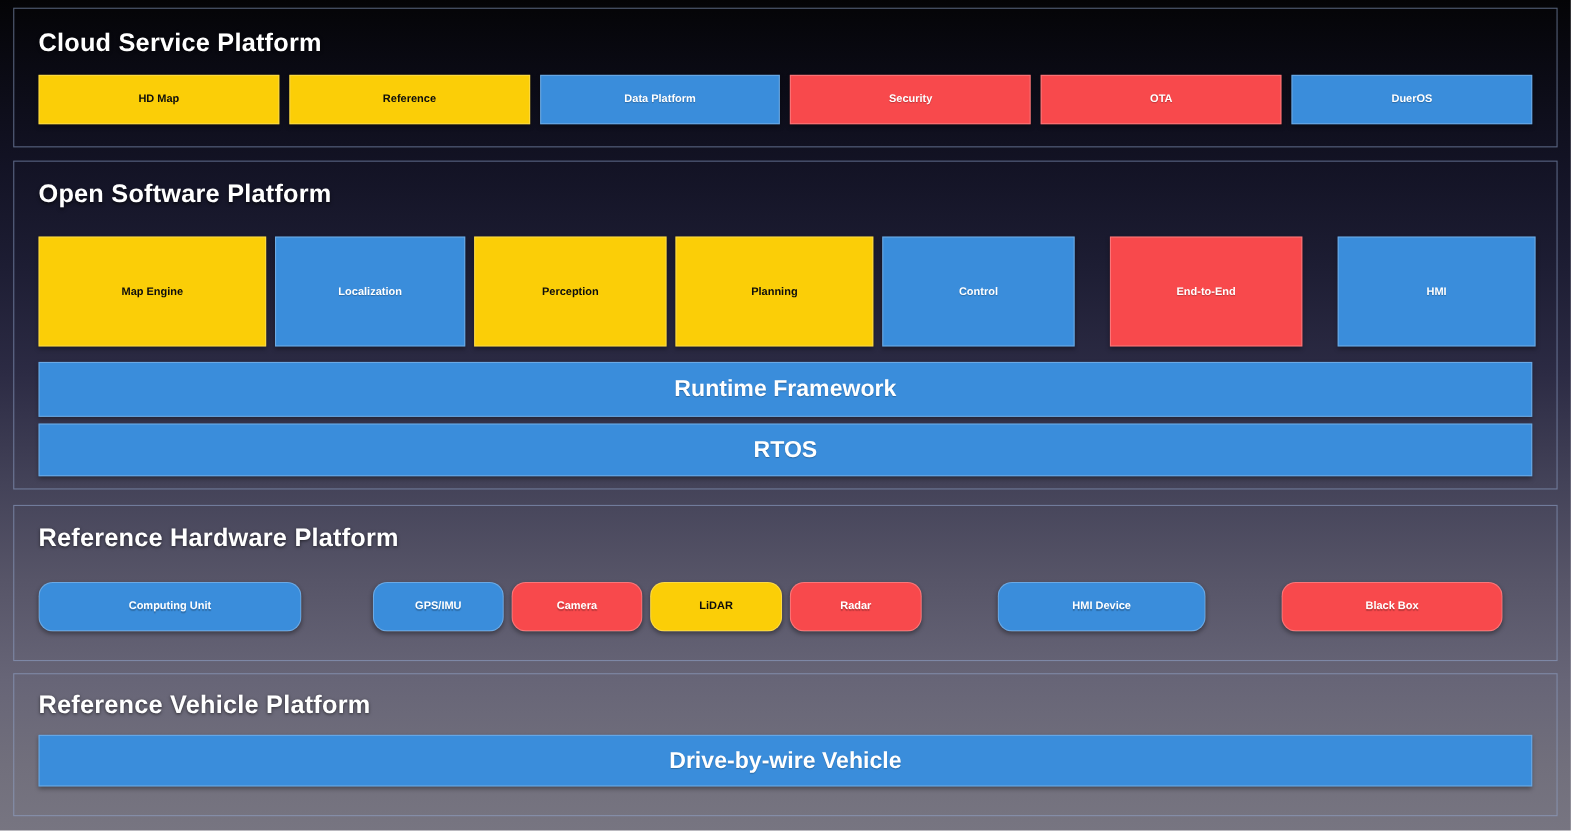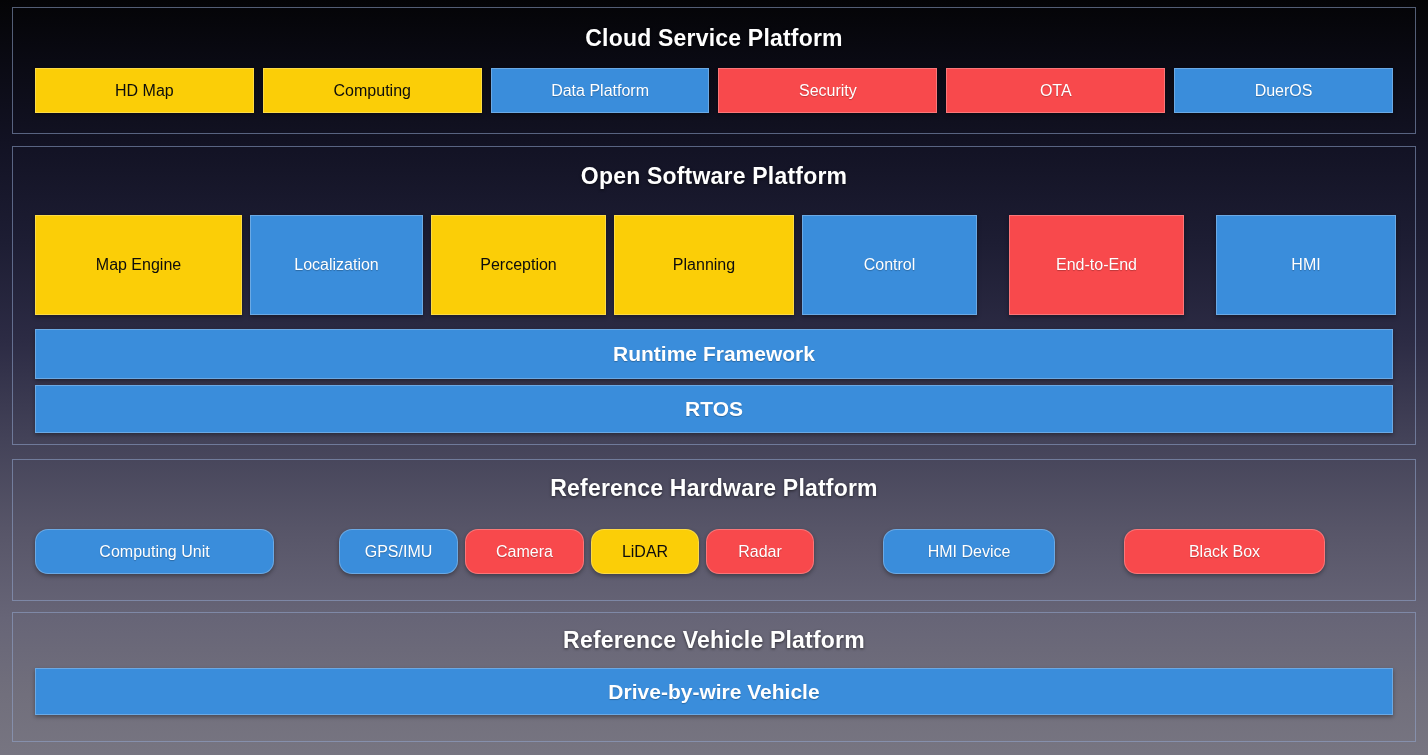--- a/index.html
+++ b/index.html
@@ -18,30 +18,29 @@
     box-sizing:border-box;
     margin-left:12px;
     width:1404px;
     border:1px solid var(--section-border);
     padding:0 22px;
   }
   .sec-title{
     color:#ffffff;
     font-size:23px;
     font-weight:bold;
-    text-align:center;
     line-height:26px;
     text-shadow:0 1px 3px rgba(0,0,0,.6);
     letter-spacing:.2px;
   }
   .row{display:flex;}
   .box{
     box-sizing:border-box;
     display:flex;align-items:center;justify-content:center;
-    font-size:16px;font-weight:normal;
+    font-size:10px;font-weight:bold;
     border:1px solid rgba(255,255,255,.25);
     box-shadow:0 2px 4px rgba(0,0,0,.35);
     flex-shrink:0;
     text-align:center;
   }
   .box[data-color="yellow"]{background:var(--yellow);color:#0d0d0d;}
   .box[data-color="blue"]{background:var(--blue);color:#ffffff;text-shadow:0 1px 1px rgba(0,0,0,.25);}
   .box[data-color="red"]{background:var(--red);color:#ffffff;text-shadow:0 1px 1px rgba(0,0,0,.25);}
 
   
@@ -65,35 +64,35 @@
     text-shadow:0 1px 1px rgba(0,0,0,.25);
   }
   .bar[data-color="blue"]{background:var(--blue);}
   #bar-runtime{margin-top:14px;height:50px;}
   #bar-rtos{margin-top:6px;height:48px;}
 
   
   #sec-hardware{margin-top:14px;height:142px;padding-top:15px;}
   #sec-hardware .row{margin-top:28px;gap:7px;}
   #sec-hardware .box{height:45px;border-radius:13px;}
-  .w239{width:239px}.w119{width:119px}.w120{width:108px}.w189{width:172px}.w229{width:201px}
+  .w239{width:239px}.w119{width:119px}.w120{width:120px}.w189{width:189px}.w229{width:201px}
   .ml58{margin-left:58px}.ml62{margin-left:62px}
 
   
   #sec-vehicle{margin-top:11px;height:130px;padding-top:14px;}
   #bar-vehicle{margin-top:15px;height:47px;}
 </style>
 </head>
 <body>
 
 <div class="section" id="sec-cloud">
   <div class="sec-title">Cloud Service Platform</div>
   <div class="row">
     <div class="box" data-color="yellow">HD Map</div>
-    <div class="box" data-color="yellow">Computing</div>
+    <div class="box" data-color="yellow">Reference</div>
     <div class="box" data-color="blue">Data Platform</div>
     <div class="box" data-color="red">Security</div>
     <div class="box" data-color="red">OTA</div>
     <div class="box" data-color="blue">DuerOS</div>
   </div>
 </div>
 
 <div class="section" id="sec-software">
   <div class="sec-title">Open Software Platform</div>
   <div class="row modules">

